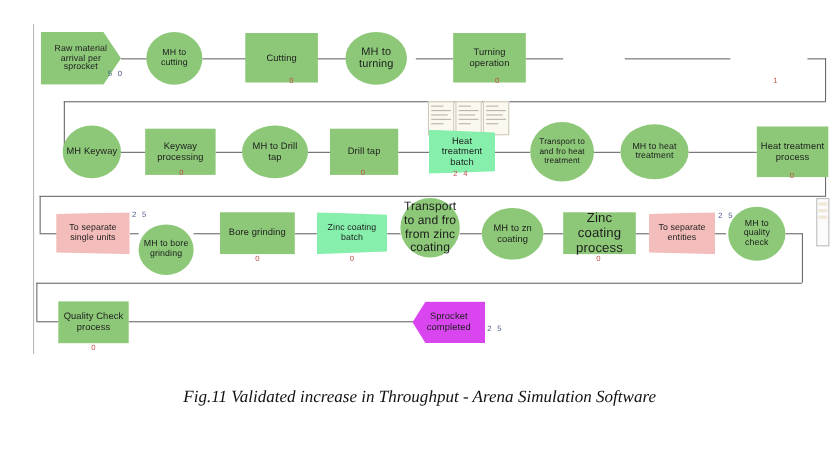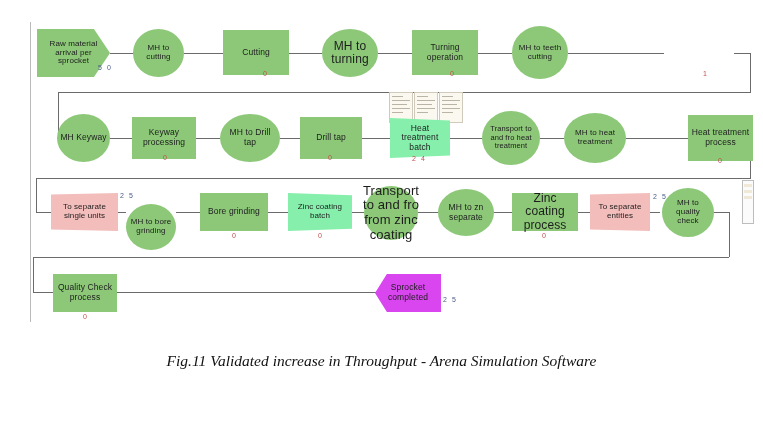--- a/index.html
+++ b/index.html
@@ -121,32 +121,29 @@
 
   <div class="node ellipse" style="left:133px; top:29px; width:51px; height:48px; font-size:8px;">
     <span class="lbl">MH to cutting</span>
     </div>
 
   <div class="node rect" style="left:223px; top:30px; width:66px; height:45px; font-size:8.5px;">
     <span class="lbl">Cutting</span>
     </div>
   <div class="cnt" style="left:263px; top:70px;">0</div>
 
-  <div class="node ellipse" style="left:322px; top:29px; width:56px; height:48px; font-size:12px;">
+  <div class="node ellipse" style="left:314px; top:29px; width:56px; height:48px; font-size:10px;">
     <span class="lbl">MH to turning</span>
     </div>
 
   <div class="node rect" style="left:412px; top:30px; width:66px; height:45px; font-size:8.5px;">
     <span class="lbl">Turning operation</span>
     </div>
   <div class="cnt" style="left:450px; top:70px;">0</div>
 
-  <div class="node ellipse" style="left:512px; top:26px; width:56px; height:53px; font-size:8px;">
-    <span class="lbl">MH to teeth cutting</span>
-    </div>
 
   <div class="cnt" style="left:703px; top:70px;">1</div>
 
   <div class="node ellipse" style="left:57px;  top:114px; width:53px; height:48px; font-size:8.5px;">
     <span class="lbl">MH Keyway</span>
     </div>
 
   <div class="node rect" style="left:132px; top:117px; width:64px; height:42px; font-size:8.5px;">
     <span class="lbl">Keyway processing</span>
     </div>
@@ -214,26 +211,26 @@
   <div class="node rect" style="left:200px; top:193px; width:68px; height:38px; font-size:8.5px;">
     <span class="lbl">Bore grinding</span>
     </div>
   <div class="cnt" style="left:232px; top:232px;">0</div>
 
   <div class="node trapR" style="left:288px; top:193px; width:64px; height:38px; font-size:8px;">
     <span class="lbl">Zinc coating batch</span>
     </div>
   <div class="cnt" style="left:318px; top:232px;">0</div>
 
-  <div class="node ellipse" style="left:364px; top:186px; width:54px; height:54px; font-size:13px;align-items:center;">
+  <div class="node ellipse" style="left:364px; top:180px; width:54px; height:54px; font-size:11px;align-items:center;">
     <span class="lbl">Transport to and fro from zinc coating</span>
     </div>
 
   <div class="node ellipse" style="left:438px; top:189px; width:56px; height:47px; font-size:8.5px;">
-    <span class="lbl">MH to zn separate</span>
+    <span class="lbl">MH to zn coating</span>
     </div>
 
   <div class="node rect" style="left:512px; top:193px; width:66px; height:38px; font-size:12px;">
     <span class="lbl">Zinc coating process</span>
     </div>
   <div class="cnt" style="left:542px; top:232px;">0</div>
 
   <div class="node trapL" style="left:590px; top:193px; width:60px; height:38px; font-size:8px;">
     <span class="lbl">To separate entities</span>
     </div>

